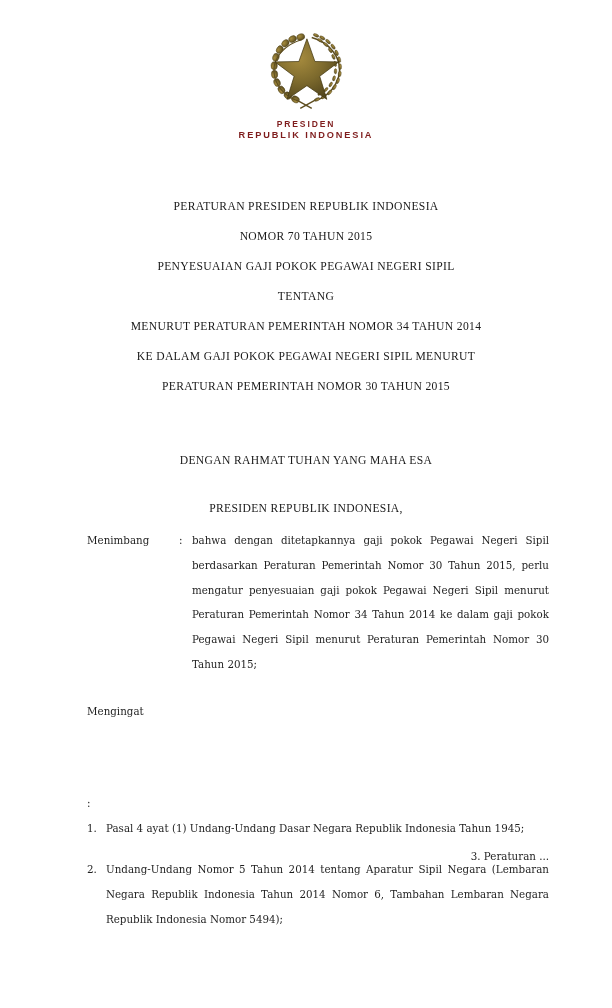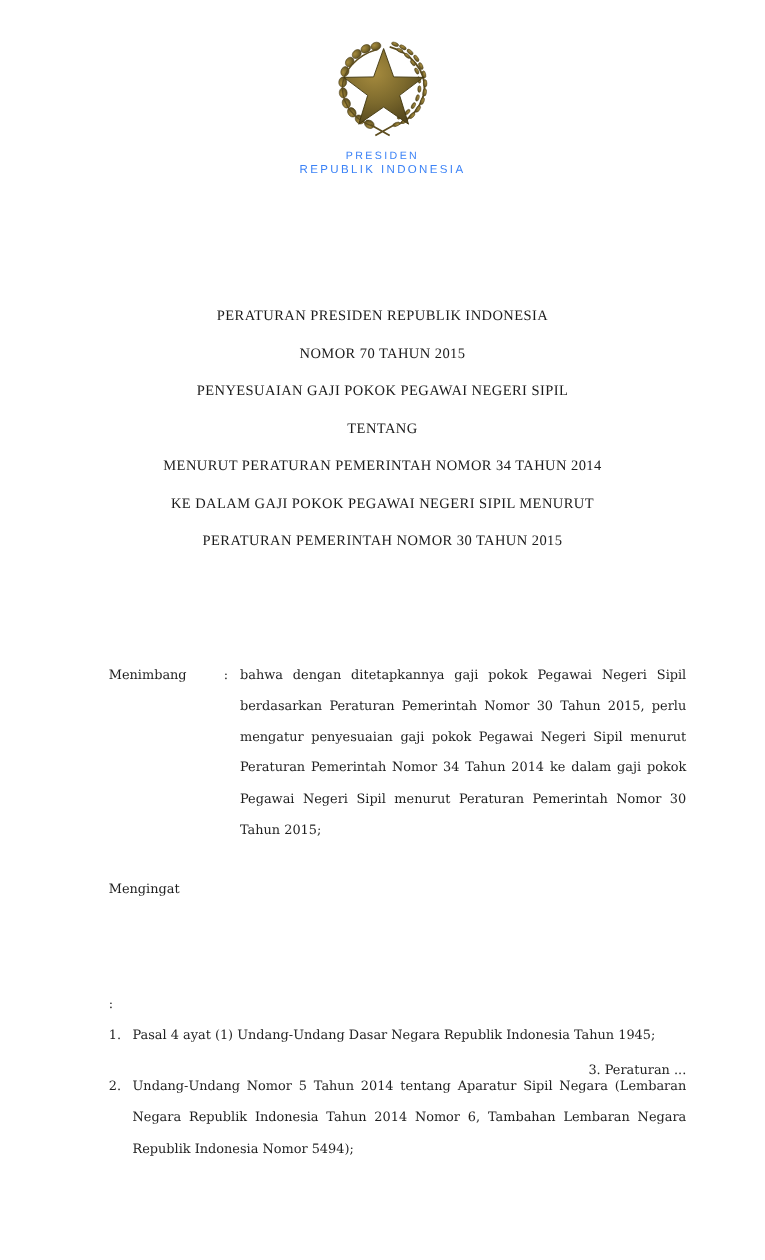--- a/index.html
+++ b/index.html
@@ -34,43 +34,42 @@
   }
   .emblem-svg {
     display: block;
     margin: 0 auto;
     width: 96px;
     height: 92px;
   }
   .emblem-caption {
     margin-top: 2px;
     font-family: "Liberation Sans", "DejaVu Sans", sans-serif;
-    font-weight: normal;
-    color: #3b82f6;
+    font-weight: bold;
+    color: #7f1d1d;
     line-height: 1.15;
   }
   .emblem-caption .l1 {
     display: block;
     font-size: 8.5px;
     letter-spacing: 1.9px;
   }
   .emblem-caption .l2 {
     display: block;
     font-size: 9.2px;
     letter-spacing: 1.9px;
   }
 
   
   .title-block {
     position: absolute;
     top: 192px;
     left: 0;
     width: 612px;
     text-align: center;
-    margin-top: 46px;
   }
   .title-line {
     font-family: "Liberation Serif", "DejaVu Serif", serif;
     font-size: 11.6px;
     letter-spacing: 0.35px;
     line-height: 30px;
     white-space: nowrap;
   }
 
   
@@ -240,20 +239,24 @@
   <div class="title-block">
     <div class="title-line">PERATURAN PRESIDEN REPUBLIK INDONESIA</div>
     <div class="title-line">NOMOR  70  TAHUN  2015</div>
     <div class="title-line">PENYESUAIAN GAJI POKOK PEGAWAI NEGERI SIPIL</div>
     <div class="title-line">TENTANG</div>
     <div class="title-line">MENURUT PERATURAN PEMERINTAH NOMOR  34  TAHUN  2014</div>
     <div class="title-line">KE DALAM GAJI POKOK PEGAWAI NEGERI SIPIL MENURUT</div>
     <div class="title-line">PERATURAN PEMERINTAH NOMOR  30  TAHUN  2015</div>
   </div>
 
+  <div class="invocation">
+    <div class="invocation-line">DENGAN RAHMAT TUHAN YANG MAHA ESA</div>
+    <div class="invocation-line">PRESIDEN REPUBLIK INDONESIA,</div>
+  </div>
 
   <div class="body-block">
 
     <div class="clause">
       <div class="clause-label">Menimbang</div>
       <div class="clause-colon">:</div>
       <div class="clause-body single-para">
         <p>bahwa dengan ditetapkannya gaji pokok Pegawai Negeri Sipil berdasarkan Peraturan Pemerintah Nomor 30 Tahun 2015, perlu mengatur penyesuaian gaji pokok Pegawai Negeri Sipil menurut Peraturan Pemerintah Nomor 34 Tahun 2014 ke dalam gaji pokok Pegawai Negeri Sipil menurut Peraturan Pemerintah Nomor 30 Tahun 2015;</p>
       </div>
     </div>

